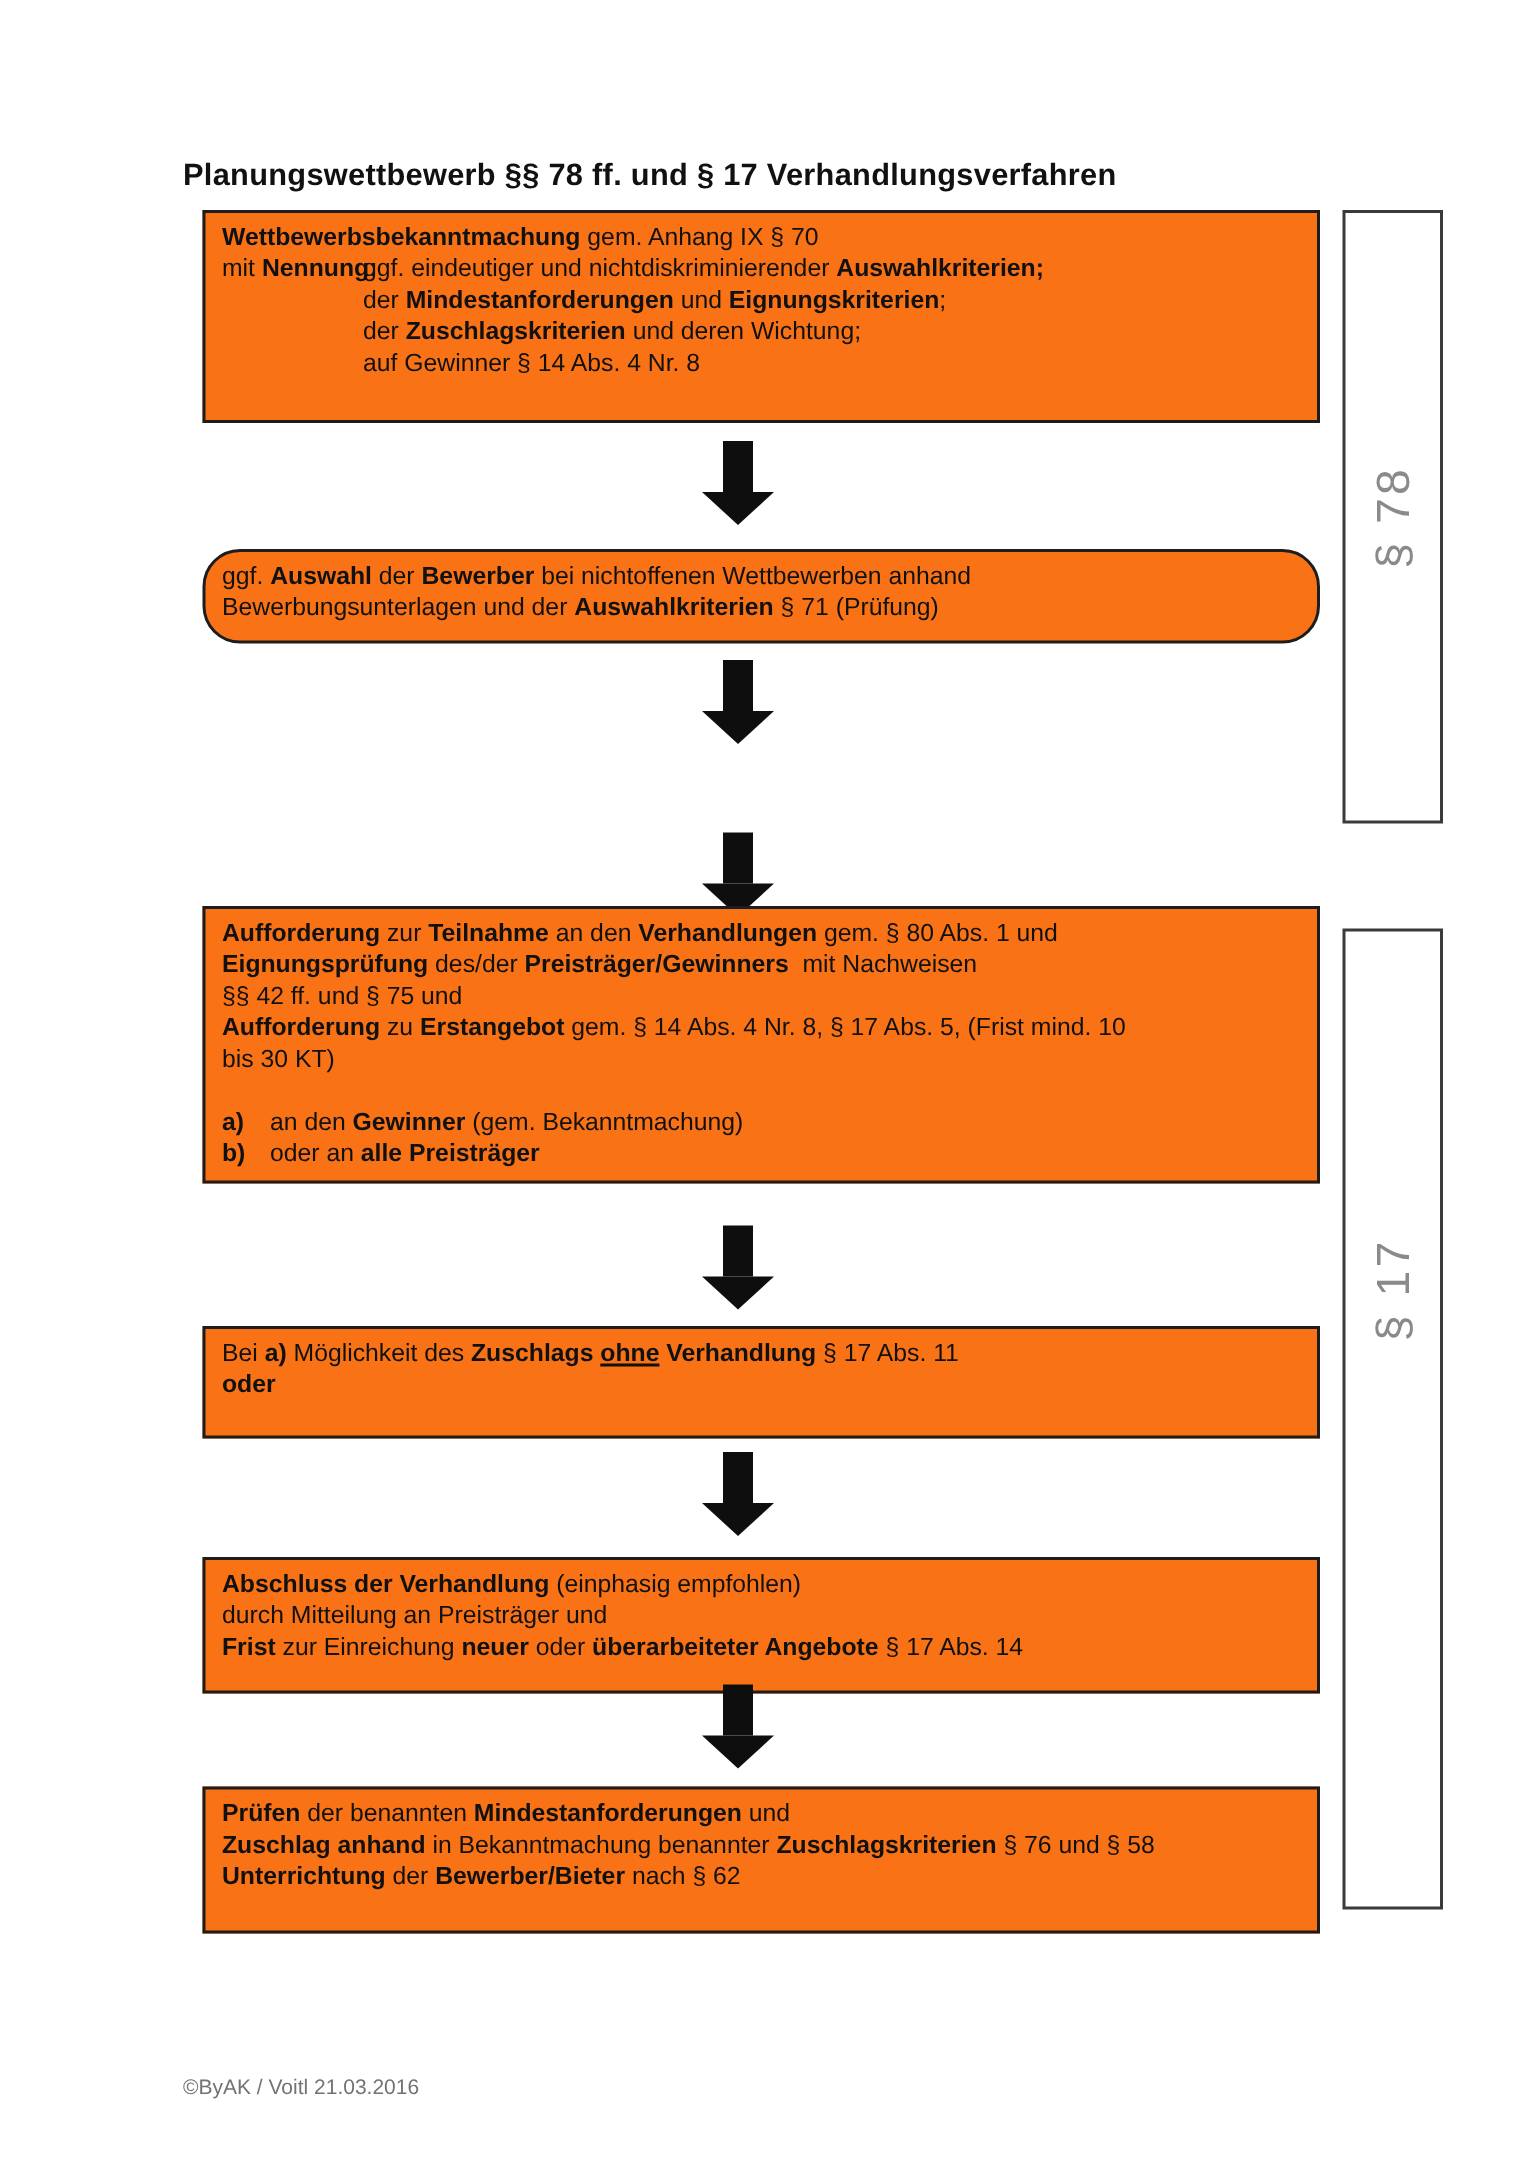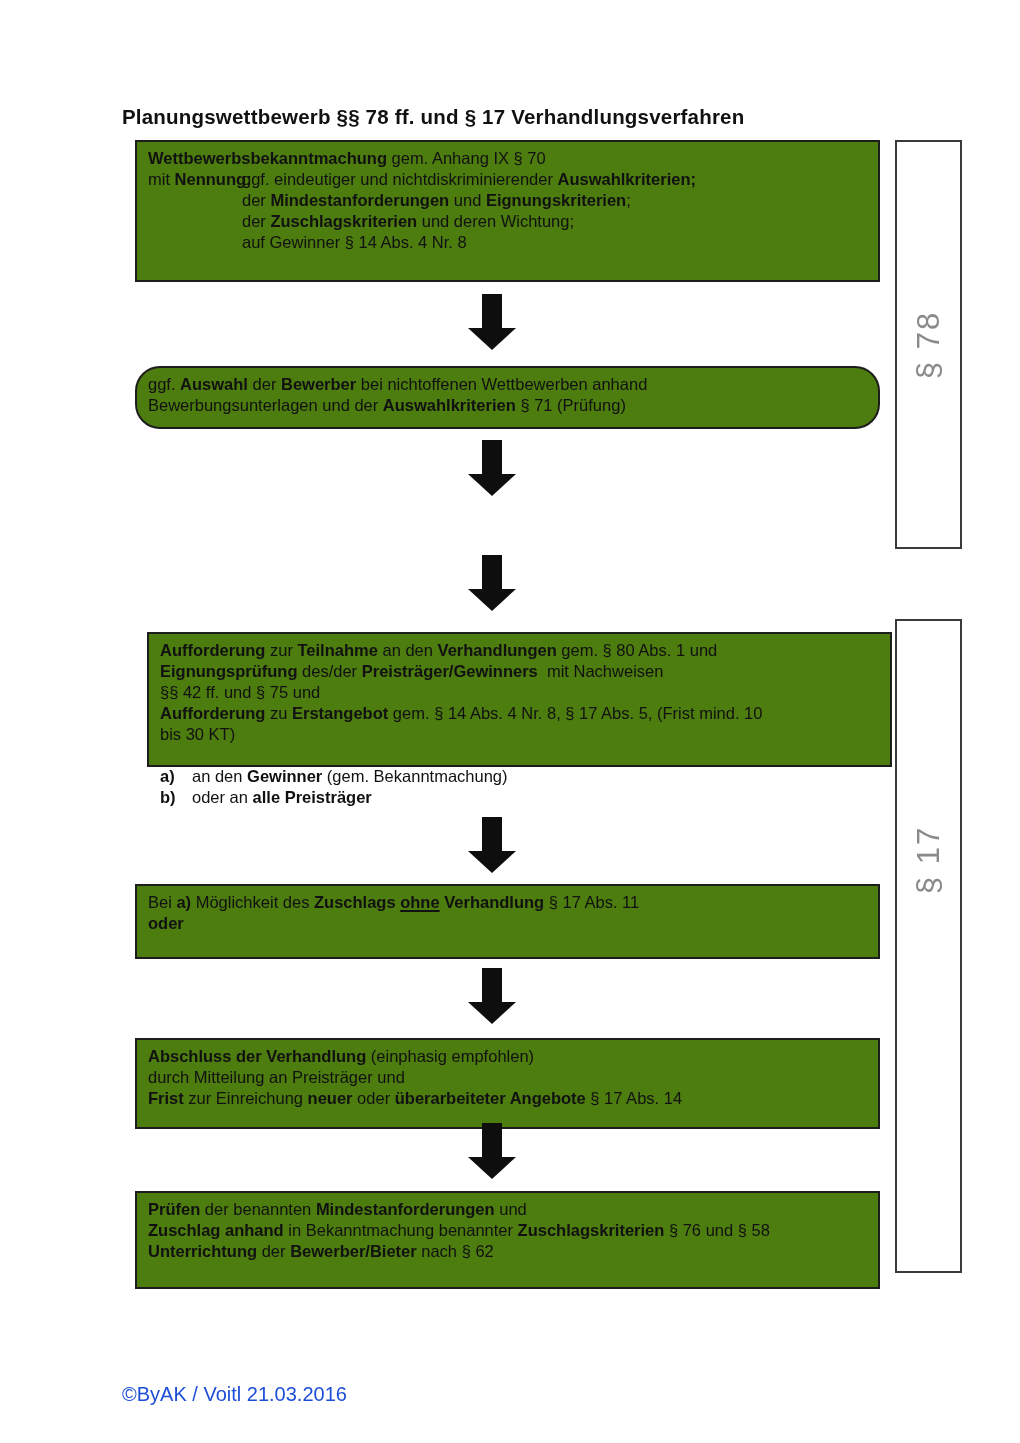--- a/index.html
+++ b/index.html
@@ -6,50 +6,50 @@
   .page{
     position:relative;width:1020px;height:1443px;background:#ffffff;
     font-family:"Liberation Sans",sans-serif;color:#111;overflow:hidden;
   }
   .title{
     position:absolute;left:122px;top:86px;
     font-size:20.5px;font-weight:bold;letter-spacing:.2px;white-space:nowrap;margin-top:19px;
   }
   .box{
     position:absolute;left:135px;width:745px;box-sizing:border-box;
-    border:2px solid #1d1d1d;background:#4d7c0f;
+    border:2px solid #1d1d1d;background:#f97316;
     padding:6px 11px;font-size:16.5px;
   }
   .line{position:relative;min-height:21px;line-height:21px;white-space:pre;}
   .line span{white-space:pre;}
   .b{font-weight:bold;}
   .u{text-decoration:underline;text-decoration-thickness:2px;text-underline-offset:2px;}
   .hang{position:absolute;left:0;top:0;}
   .box1{top:140px;height:142px;}
   .box2{top:366px;height:63px;border-radius:25px;}
   .box3{top:511px;height:37px;}
-  .box4{top:632px;height:135px;margin-left:12px;}
+  .box4{top:604px;height:185px;}
   .box5{top:884px;height:75px;}
   .box6{top:1038px;height:91px;}
   .box7{top:1191px;height:98px;}
   .arrow{position:absolute;left:468px;width:48px;}
   .arrow .shaft{width:20px;height:34px;margin:0 auto;background:#0e0e0e;}
   .arrow .head{width:0;height:0;border-left:24px solid transparent;border-right:24px solid transparent;border-top:22px solid #0e0e0e;}
   .arrow1{top:294px;} .arrow2{top:440px;} .arrow3{top:555px;}
   .arrow4{top:817px;} .arrow5{top:968px;} .arrow6{top:1123px;}
   .bracket{position:absolute;left:895px;width:67px;box-sizing:border-box;border:2px solid #3a3a3a;background:#fff;}
   .bracket1{top:140px;height:409px;}
   .bracket2{top:619px;height:654px;}
   .blabel{
     position:absolute;left:50%;top:50%;
     transform:translate(-50%,-50%) rotate(-90deg);
     font-size:31px;letter-spacing:2px;color:#8a8a8a;white-space:nowrap;
   }
   .blabel-17{top:239px;}
-  .footer{position:absolute;left:122px;top:1383px;font-size:20px;color:#1d4ed8;white-space:nowrap;}
+  .footer{position:absolute;left:122px;top:1383px;font-size:14px;color:#737373;white-space:nowrap;}
 </style>
 </head>
 <body>
 
 <div class="page">
 
   <div class="title">Planungswettbewerb §§ 78 ff. und § 17 Verhandlungsverfahren</div>
 
   <div class="box box1">
       <div class="line"><span class="b">Wettbewerbsbekanntmachung</span><span> gem. Anhang IX § 70</span></div>

